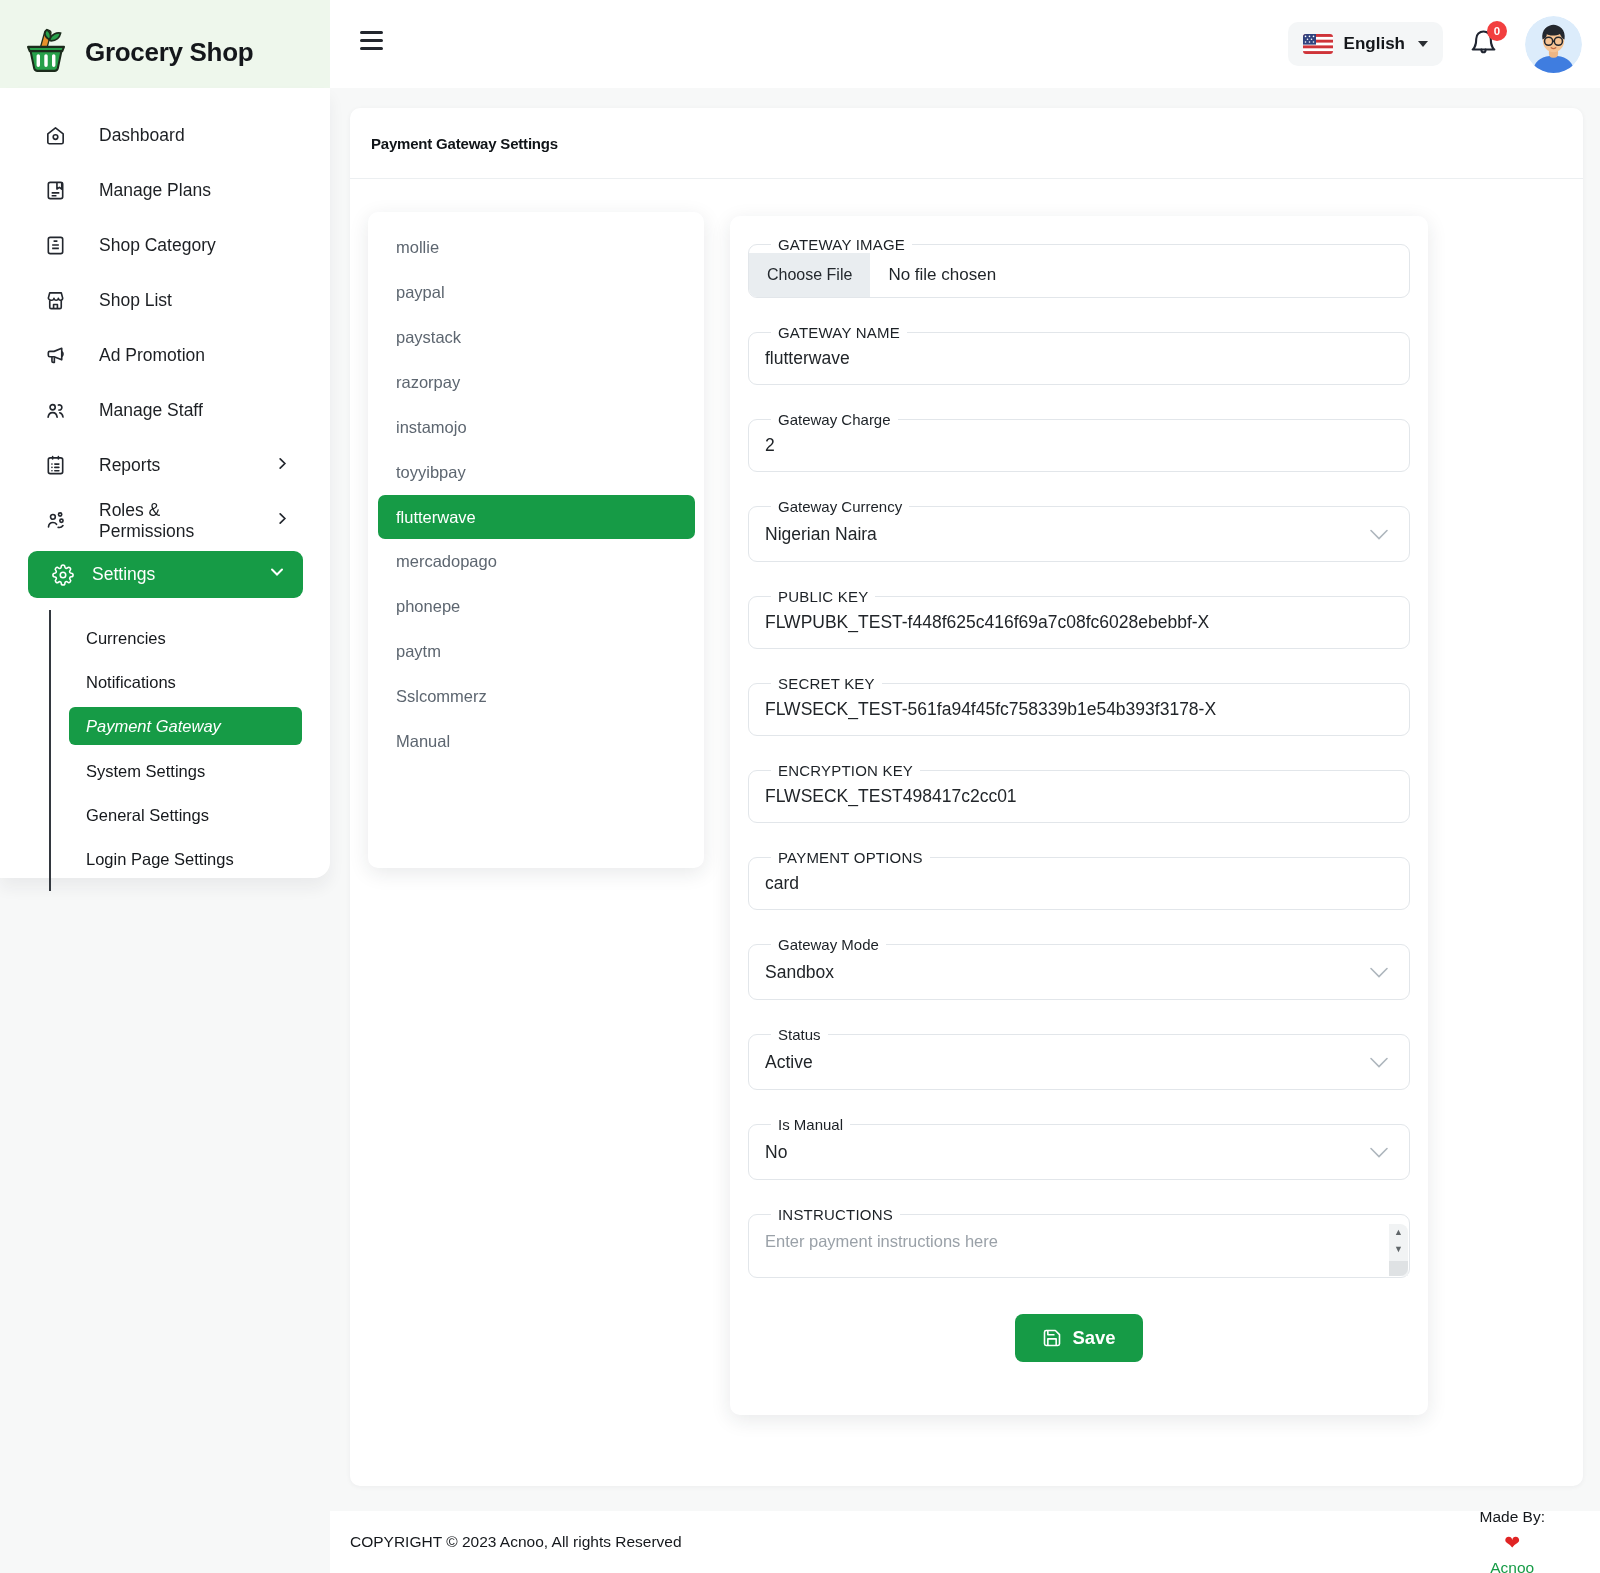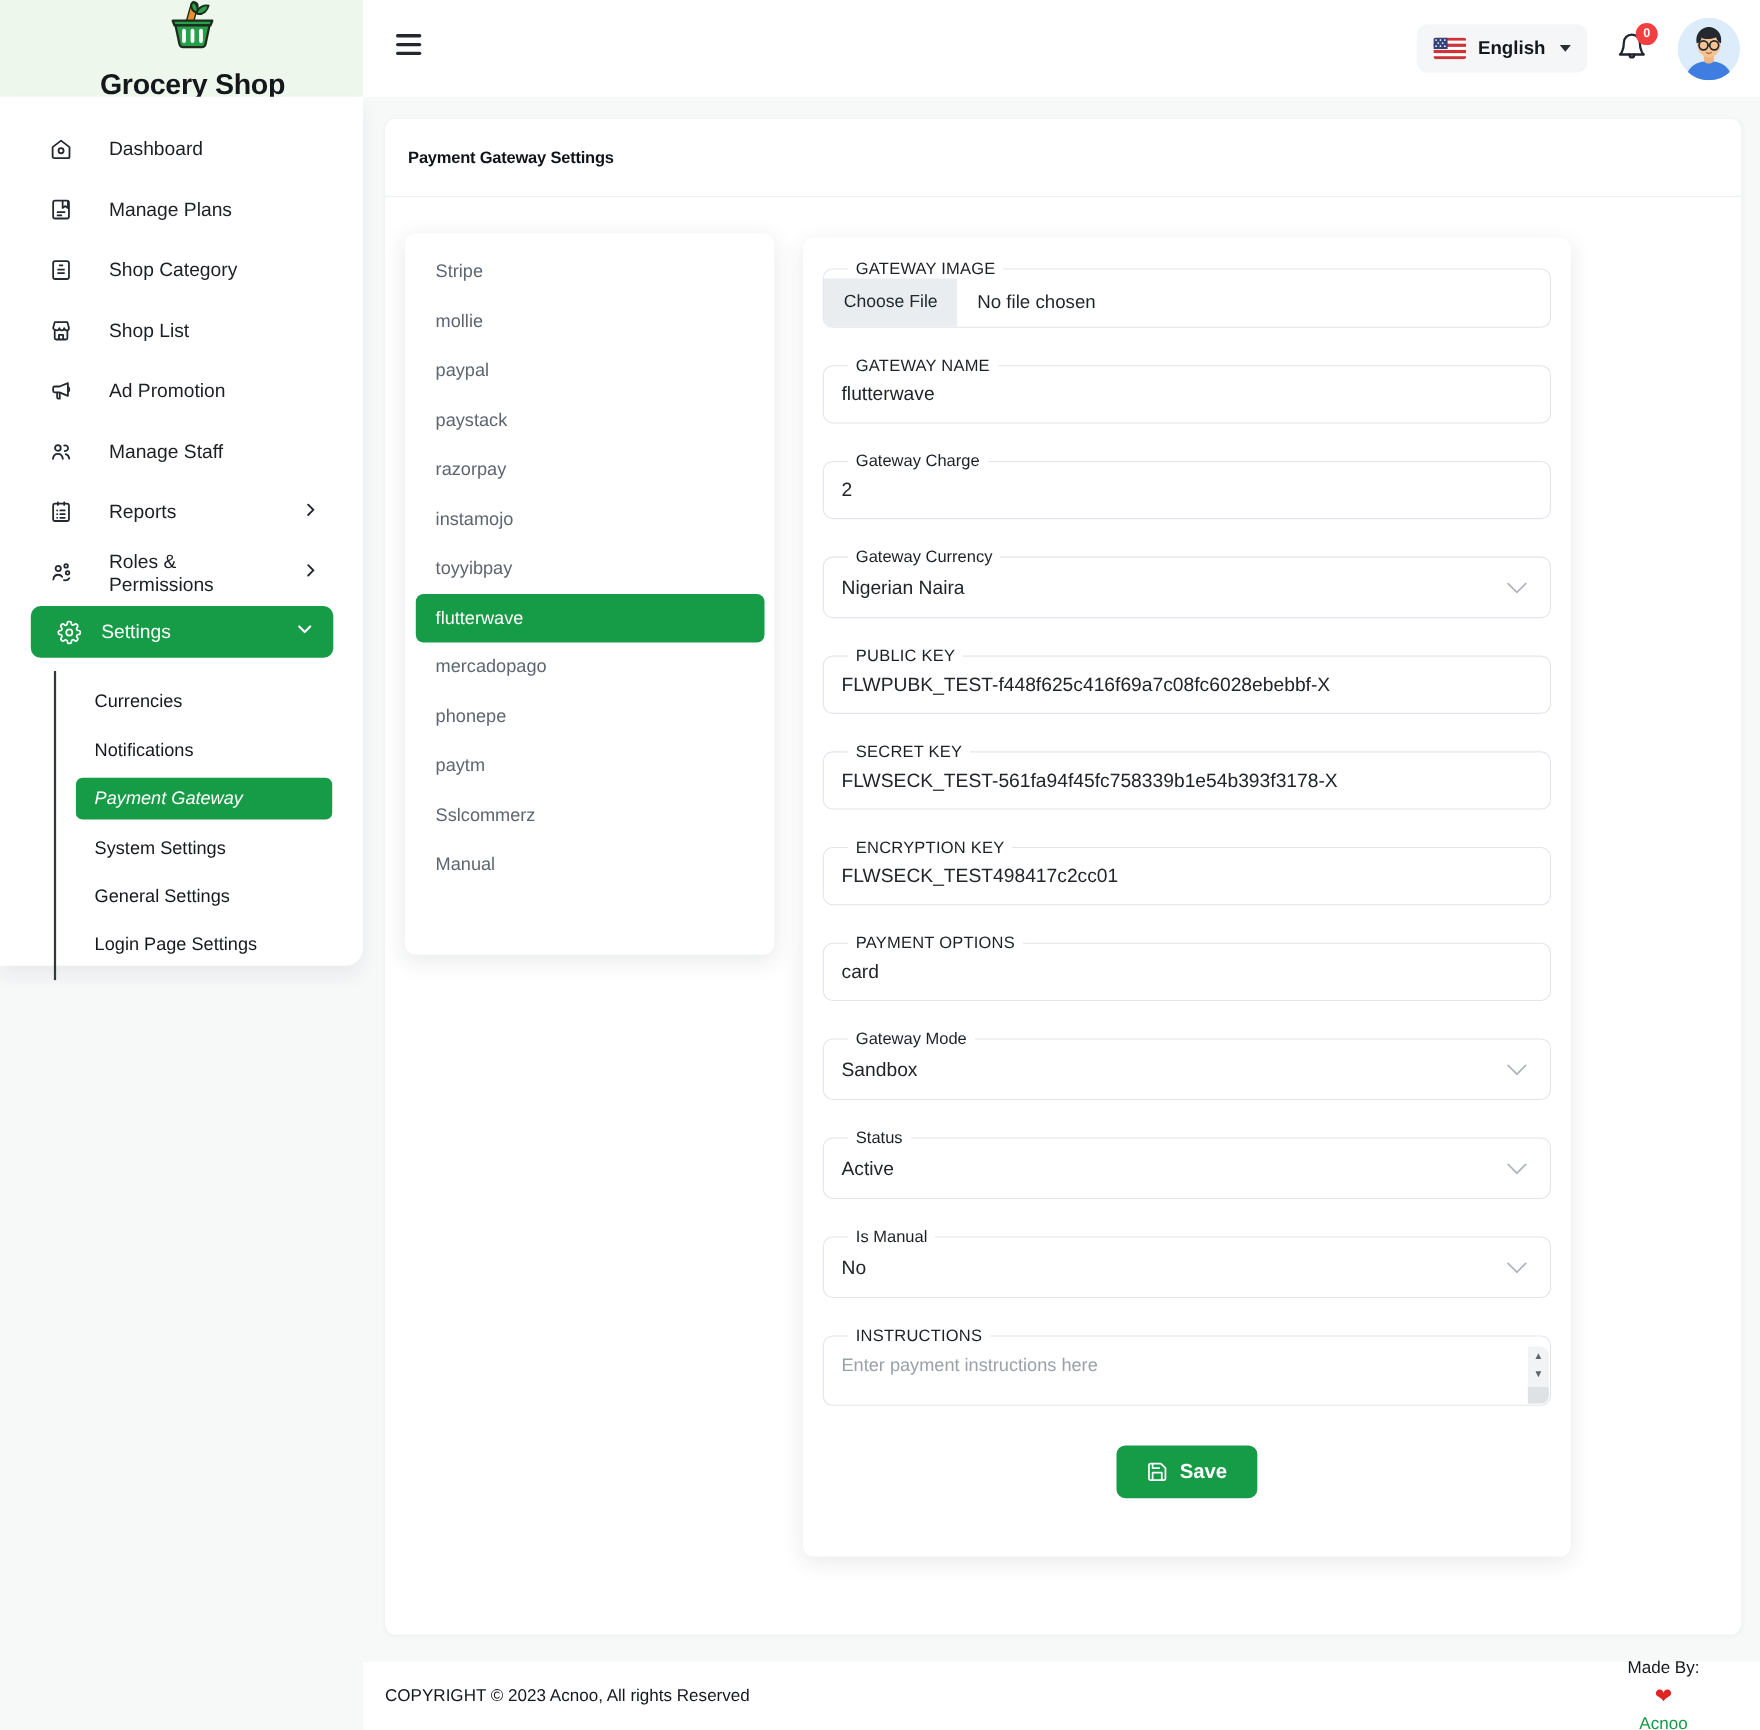--- a/index.html
+++ b/index.html
@@ -7,21 +7,21 @@
     --accent-soft:#eef7ec;
     --badge:#f23f3f;
     --heart:#e02424;
   }
   *{box-sizing:border-box}
   body{margin:0;background:#e9eaec;font-family:"Liberation Sans",sans-serif;-webkit-font-smoothing:antialiased;}
   .app{position:relative;width:1600px;height:1573px;background:#f7f8f8;overflow:hidden;color:#1c2126;}
 
   
   .logo-area{position:absolute;left:0;top:0;width:330px;height:104px;background:var(--accent-soft);
-    display:flex;align-items:center;gap:13px;padding-left:20px;flex-direction:column;}
+    display:flex;align-items:center;gap:13px;padding-left:20px;}
   .brand-name{font-size:26px;font-weight:800;color:#14171b;letter-spacing:-.3px;}
   .topbar{position:absolute;left:330px;top:0;width:1270px;height:88px;background:#fff;}
   .hamburger{position:absolute;left:30px;top:31px;width:24px;height:26px;cursor:pointer;}
   .hamburger i{display:block;width:23px;height:2.6px;background:#23272e;border-radius:2px;margin-bottom:5.5px;}
   .top-right{position:absolute;right:18px;top:0;height:88px;display:flex;align-items:center;gap:26px;}
   .lang-pill{display:flex;align-items:center;gap:11px;background:#f4f6f7;border-radius:10px;
     padding:12px 15px;cursor:pointer;}
   .flag{width:30px;height:20px;border-radius:3px;overflow:hidden;display:inline-block;line-height:0;}
   .lang-label{font-size:17px;font-weight:600;color:#14171b;}
   .caret{width:0;height:0;border-left:5.5px solid transparent;border-right:5.5px solid transparent;
@@ -277,21 +277,20 @@
       <div class="sub-item">Login Page Settings</div>
     </div>
   </div>
 
   <div class="main-card">
     <div class="page-title-row">
       <span class="page-title">Payment Gateway Settings</span>
     </div>
 
     <div class="list-card">
-      <div class="gw-item">Stripe</div>
       <div class="gw-item">mollie</div>
       <div class="gw-item">paypal</div>
       <div class="gw-item">paystack</div>
       <div class="gw-item">razorpay</div>
       <div class="gw-item">instamojo</div>
       <div class="gw-item">toyyibpay</div>
       <div class="gw-item active">flutterwave</div>
       <div class="gw-item">mercadopago</div>
       <div class="gw-item">phonepe</div>
       <div class="gw-item">paytm</div>

